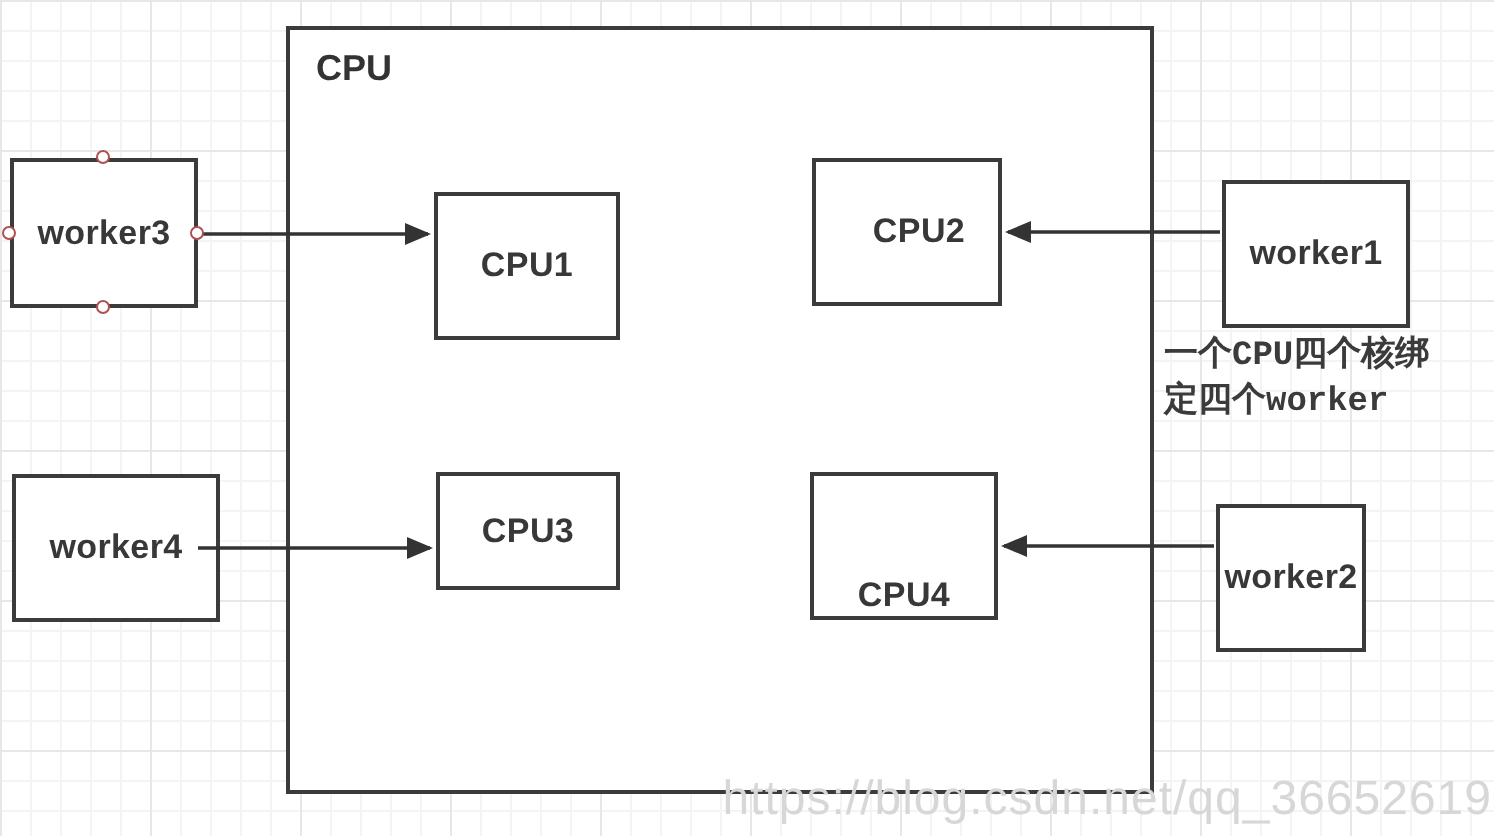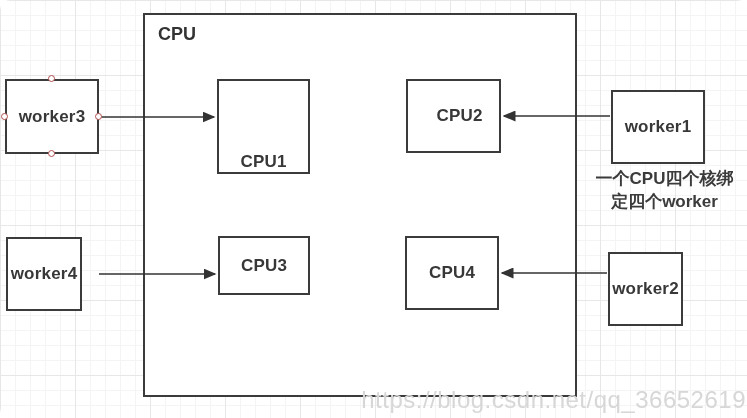--- a/index.html
+++ b/index.html
@@ -6,59 +6,58 @@
   body{font-family:"Liberation Sans","DejaVu Sans",sans-serif;}
   .canvas{
     position:relative;width:747px;height:418px;overflow:hidden;
     background-color:#ffffff;
     background-image:
       linear-gradient(#e7e7e7 1px, transparent 1px),
       linear-gradient(90deg,#e7e7e7 1px, transparent 1px),
       linear-gradient(#f4f4f4 1px, transparent 1px),
       linear-gradient(90deg,#f4f4f4 1px, transparent 1px);
     background-size:75px 75px,75px 75px,15px 15px,15px 15px;
-    border-radius:10px;
   }
   .shape{
     position:absolute;background:#ffffff;border:2px solid #3b3b3b;
     box-sizing:border-box;display:flex;align-items:center;justify-content:center;
   }
   .shape .lbl{
     font-weight:bold;font-size:17px;color:#383838;letter-spacing:.2px;
   }
   .group-box{
     position:absolute;left:143px;top:13px;width:434px;height:384px;
     background:#ffffff;border:2px solid #3b3b3b;box-sizing:border-box;
   }
   .group-label{
     position:absolute;left:13px;top:9px;font-weight:bold;font-size:18px;color:#333333;
   }
   
   .n-worker3{left:5px;top:79px;width:94px;height:75px;}
-  .n-cpu1{left:217px;top:79px;width:93px;height:95px;align-items:flex-end;}
+  .n-cpu1{left:217px;top:96px;width:93px;height:74px;}
   .n-cpu2{left:406px;top:79px;width:95px;height:74px;padding-left:12px;}
   .n-worker1{left:611px;top:90px;width:94px;height:74px;}
-  .n-worker4{left:6px;top:237px;width:76px;height:74px;justify-content:center;}
+  .n-worker4{left:6px;top:237px;width:104px;height:74px;justify-content:center;}
   .n-cpu3{left:218px;top:236px;width:92px;height:59px;}
-  .n-cpu4{left:405px;top:236px;width:94px;height:74px;}
+  .n-cpu4{left:405px;top:236px;width:94px;height:74px;align-items:flex-end;}
   .n-worker2{left:608px;top:236px;width:75px;height:74px;margin-top:16px;}
   
   .handle{
     position:absolute;width:5px;height:5px;border-radius:50%;
     background:#ffffff;border:1.5px solid #b05050;box-sizing:content-box;z-index:5;
   }
   .h-top{left:48px;top:75px;}
   .h-left{left:1px;top:113px;}
   .h-right{left:95px;top:113px;}
   .h-bottom{left:48px;top:150px;}
   .edges{position:absolute;left:0;top:0;width:747px;height:418px;z-index:3;pointer-events:none;}
   .annotation{
     position:absolute;left:582px;top:167px;width:165px;
-    text-align:center;font-weight:bold;font-size:17px;line-height:23px;
-    color:#3b3b3b;z-index:4;
+    text-align:left;font-weight:bold;font-size:17px;line-height:23px;
+    color:#3b3b3b;z-index:4;font-family:Liberation Mono, monospace;
   }
   .watermark{
     position:absolute;right:1px;bottom:4px;
     font-size:24px;color:#d7d7d7;letter-spacing:.5px;z-index:6;white-space:nowrap;
   }
 </style>
 </head>
 <body>
 
 <div class="canvas">

